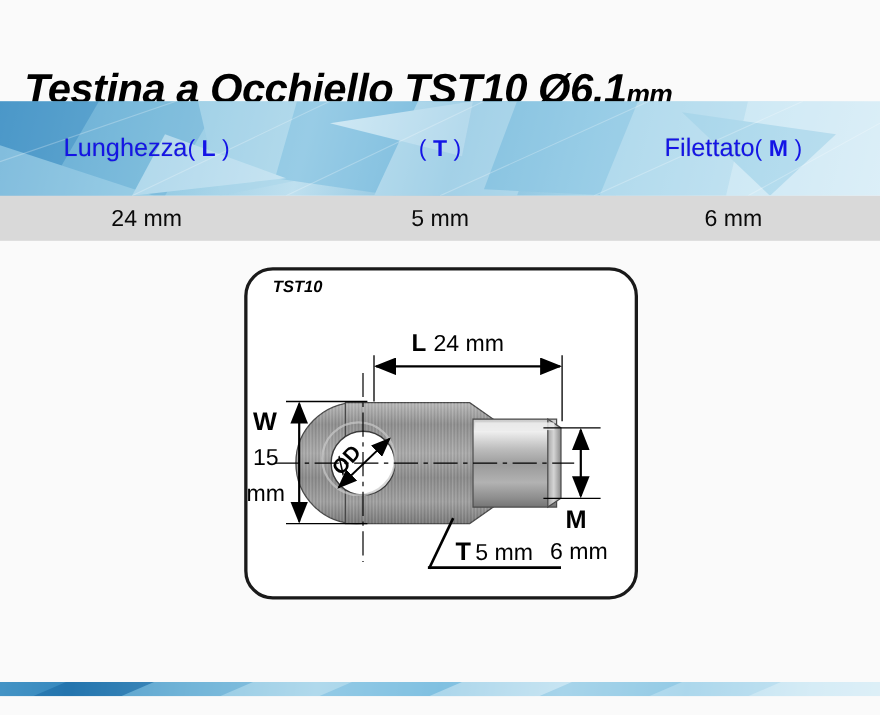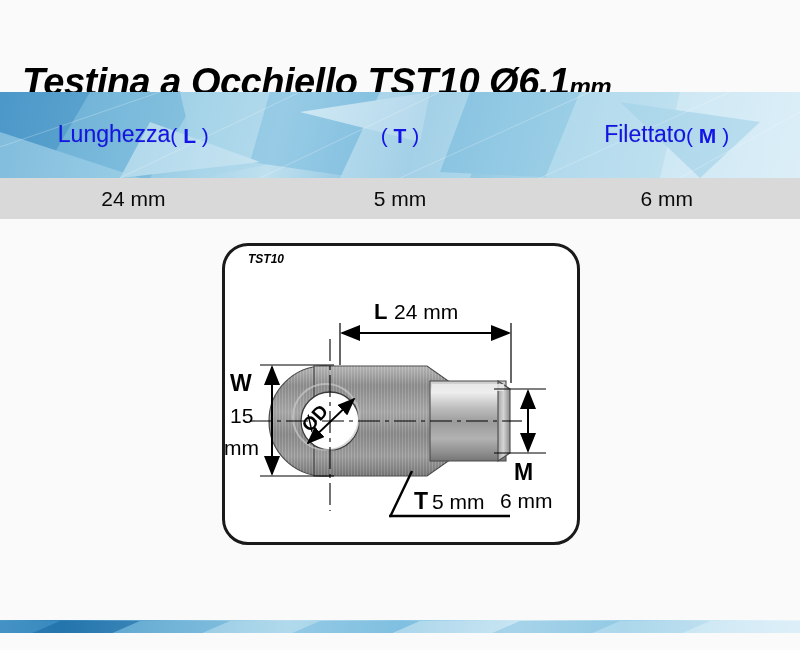--- a/index.html
+++ b/index.html
@@ -110,21 +110,21 @@
     height: 302px;
     border: 3px solid #1a1a1a;
     border-radius: 26px;
     background: #ffffff;
     box-sizing: border-box;
   }
   .part-code {
     position: absolute;
     left: 248px;
     top: 252px;
-    font-size: 12px;
+    font-size: 15px;
     font-weight: bold;
     font-style: italic;
     color: #000000;
   }
 
   
   .draw-svg {
     position: absolute;
     left: 222px;
     top: 243px;

